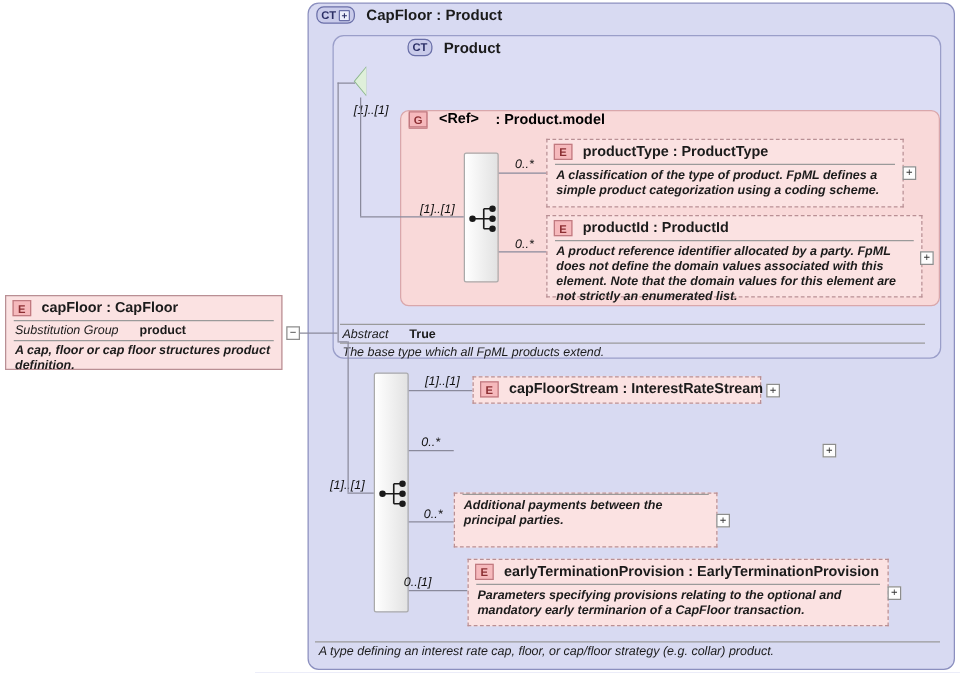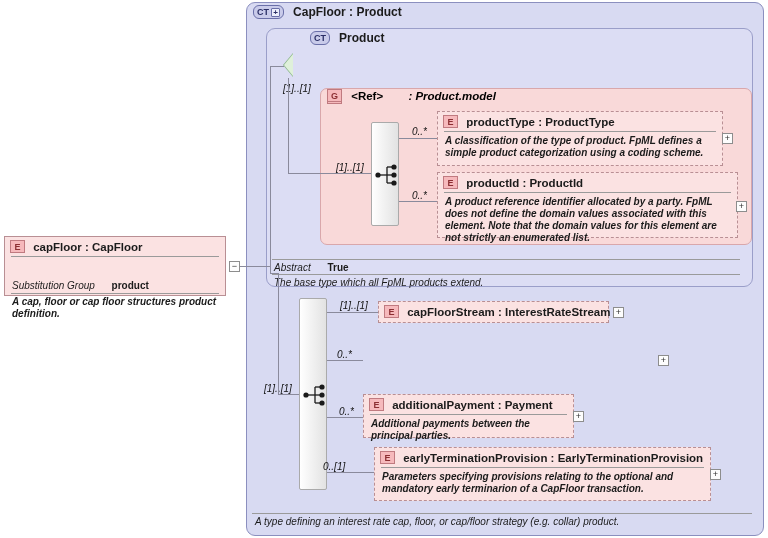--- a/index.html
+++ b/index.html
@@ -58,21 +58,21 @@
     border:1px solid #c07a80;background:#f6b9bc;margin-right:5px;
     vertical-align:middle;box-sizing:border-box;
   }
   .ebox .hdr .nm{vertical-align:middle;}
   .ebox .sep{height:1px;background:#9a9a9a;margin:0 6px;}
   .ebox .doc{
     padding:3px 7px 4px 7px;font-size:10px;font-style:italic;
     color:#1b1b1b;line-height:12px;font-weight:bold;
   }
   .ebox .rowmeta{
-    padding:2px 7px 2px 7px;font-size:10px;color:#1b1b1b;white-space:nowrap;margin-top:21px;
+    padding:2px 7px 2px 7px;font-size:10px;color:#1b1b1b;white-space:nowrap;
   }
   .ebox .rowmeta .k{font-style:italic;}
   .ebox .rowmeta .v{font-weight:bold;margin-left:14px;font-style:normal;}
 
   
   .attrbox{
     position:absolute;box-sizing:border-box;
     border:1px dashed #8ab58a;background:#dff0da;
     border-left:none;
   }
@@ -140,21 +140,21 @@
 
   <div class="ctbox" style="left:246px;top:2px;width:518px;height:534px;"></div>
 
   <div class="titlebar" style="left:253px;top:5px;">
     <span class="icon-ct">CT<span class="plusb">+</span></span>
     <span class="tlabel">CapFloor : Product</span>
   </div>
 
   <div class="ctbox inner" style="left:266px;top:28px;width:487px;height:259px;"></div>
 
-  <div class="titlebar" style="left:264px;top:31px;padding-left:46px;">
+  <div class="titlebar" style="left:280px;top:31px;padding-left:46px;">
     <span class="icon-ct">CT</span>
     <span class="tlabel">Product</span>
   </div>
 
   <div class="footline" style="left:272px;top:259px;width:468px;"></div>
   <div class="footdoc" style="left:274px;top:262px;text-align:right;">
     <span class="k" style="font-style:italic">Abstract</span>
     <span class="v" style="font-style:normal;font-weight:bold;margin-left:14px">True</span>
   </div>
   <div class="footline" style="left:272px;top:274px;width:468px;"></div>
@@ -177,21 +177,21 @@
     <span class="gbadgeA"></span>
     <span class="gbadgeB"></span>
     <span class="gbadgeC"></span>
     <span class="gbadgeD"></span>
     <span class="gbadge-real gbadge-g"></span>
   </div>
 
   <div class="abs" style="left:327px;top:89px;white-space:nowrap;font-size:11.5px;font-weight:bold;">
     <span class="gbadge">G</span>
     <span style="vertical-align:middle;">&lt;Ref&gt;</span>
-    <span style="vertical-align:middle;margin-left:22px;font-style:italic;">: Product.model</span>
+    <span style="vertical-align:middle;margin-left:10px;">: Product.model</span>
   </div>
 
   <div class="attr-nose-b" style="left:283px;top:53px;"></div>
   <div class="attr-nose" style="left:284px;top:54px;"></div>
 
   <div class="compositor" style="left:371px;top:122px;width:28px;height:104px;">
     <svg width="28" height="104" style="display:block">
       <circle cx="6" cy="52" r="2.6" fill="#1a1a1a"></circle>
       <line x1="8" y1="52" x2="15" y2="52" stroke="#1a1a1a" stroke-width="1.3"></line>
       <line x1="15" y1="44" x2="15" y2="60" stroke="#1a1a1a" stroke-width="1.3"></line>
@@ -283,24 +283,20 @@
     <div class="hdr">
       <span class="badge">E</span>
       <span class="nm">capFloorStream : InterestRateStream</span>
     </div>
   </div>
   <div class="pmbtn" style="left:613px;top:307px;">+</div>
 
   <div class="pmbtn" style="left:658px;top:355px;">+</div>
 
   <div class="ebox" style="left:363px;top:394px;width:211px;height:44px;">
-    <div class="hdr">
-      <span class="badge">E</span>
-      <span class="nm">additionalPayment : Payment</span>
-    </div>
     <div class="sep"></div>
     <div class="doc">Additional payments between the principal parties.</div>
   </div>
   <div class="pmbtn" style="left:573px;top:411px;">+</div>
 
   <div class="ebox" style="left:374px;top:447px;width:337px;height:54px;">
     <div class="hdr">
       <span class="badge">E</span>
       <span class="nm">earlyTerminationProvision : EarlyTerminationProvision</span>
     </div>

